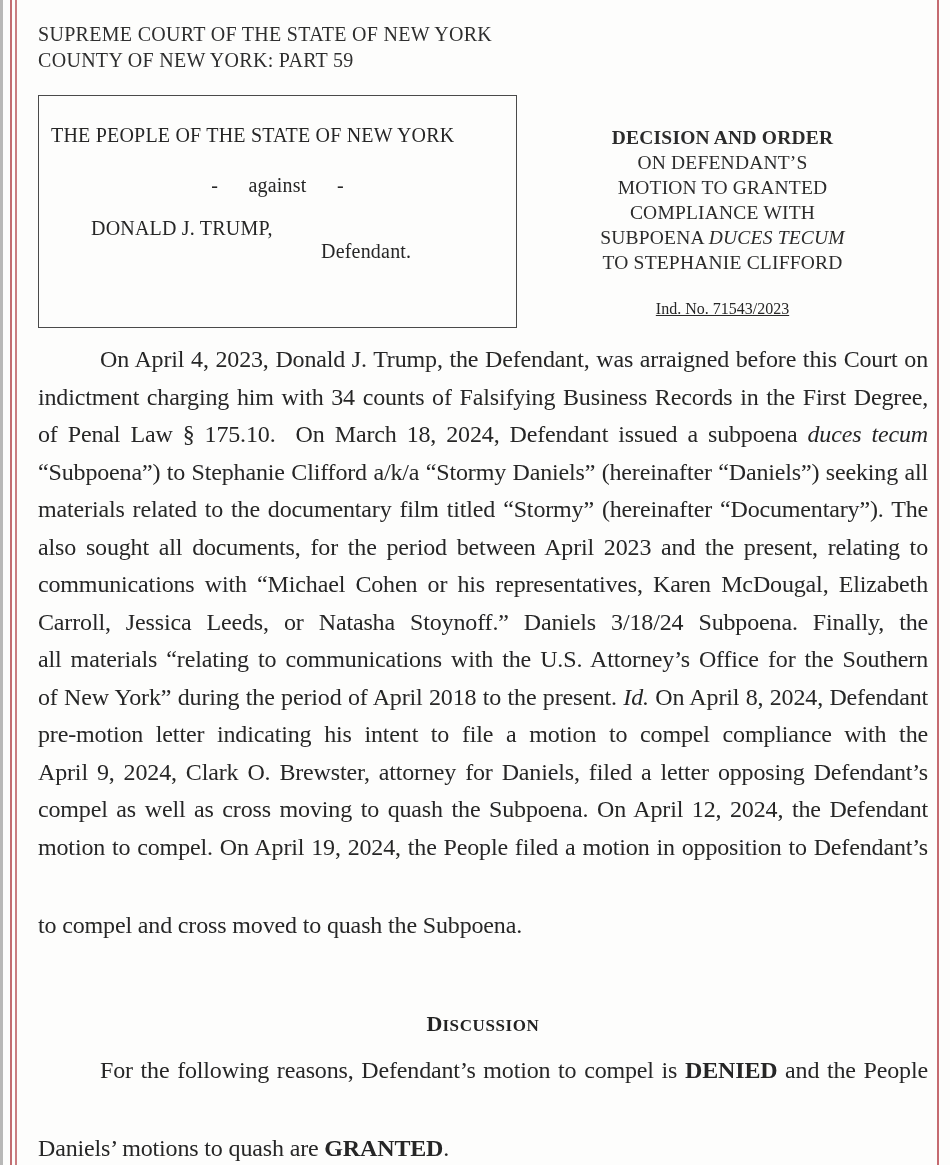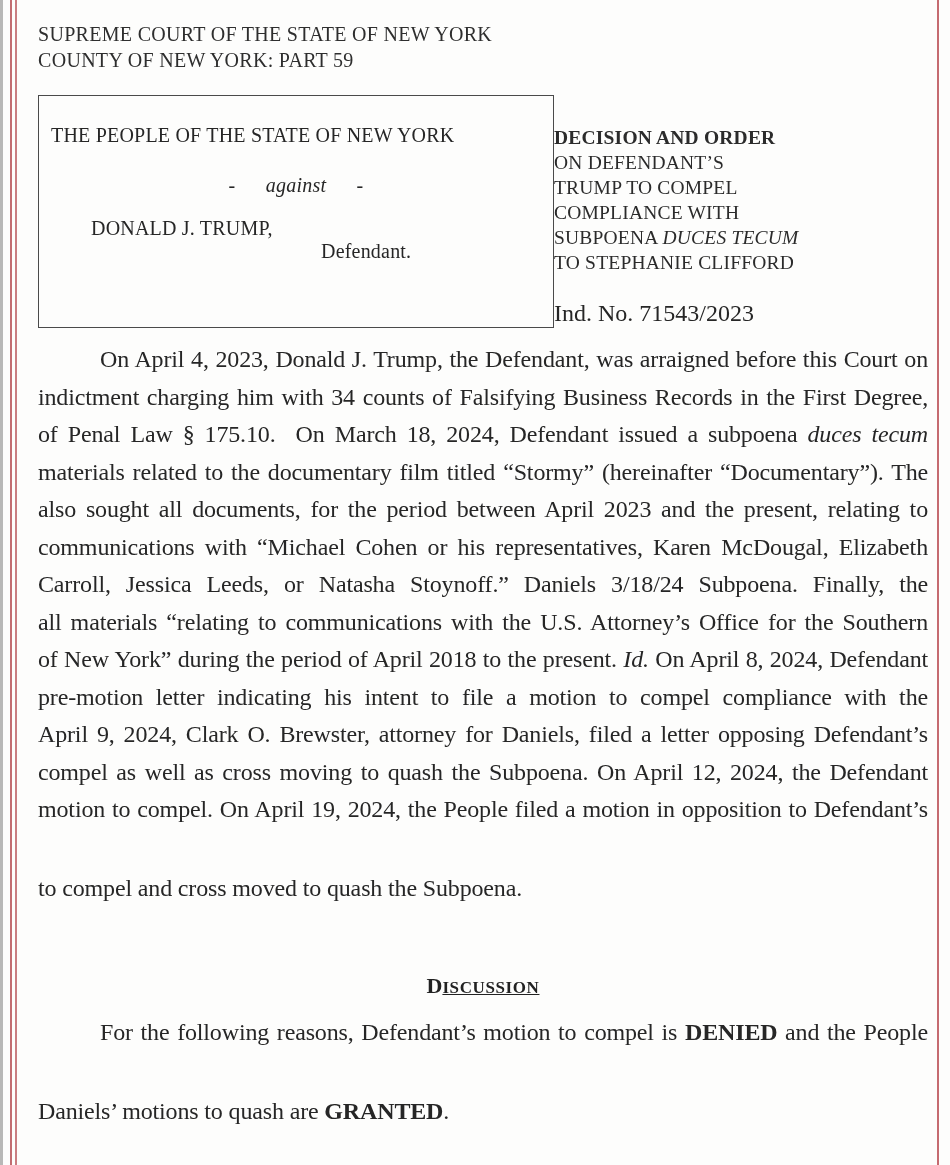--- a/index.html
+++ b/index.html
@@ -42,54 +42,55 @@
     letter-spacing: 0.3px;
     color: #2e2e2e;
   }
 
   .caption-section {
     margin-top: 22px;
     display: flex;
   }
   .caption-box {
     box-sizing: border-box;
-    width: 516px;
+    width: 479px;
     height: 233px;
     border: 1.6px solid #4a4a4a;
     padding: 28px 12px 0 12px;
     font-size: 20px;
     letter-spacing: 0.2px;
     flex: none;
   }
   .caption-against {
     margin-top: 27px;
     text-align: center;
-    font-style: italic;
   }
   .caption-defendant { margin-top: 20px; margin-left: 40px; }
   .caption-def-label {
     padding-left: 270px;
   }
 
   .title-col {
     flex: 1;
     padding-top: 30px;
+    text-align: center;
   }
   .order-title {
     font-size: 19.5px;
     line-height: 25px;
     letter-spacing: 0.2px;
     color: #2b2b2b;
   }
   .order-title .t-bold { font-weight: bold; }
   .i { font-style: italic; }
   .b { font-weight: bold; }
   .index-no {
     margin-top: 25px;
-    font-size: 24px;
+    font-size: 16px;
+    text-decoration: underline;
   }
 
   .judge-line {
     margin-top: 52px;
     font-size: 20.5px;
     line-height: 26px;
     letter-spacing: 0.2px;
   }
 
   .para {
@@ -110,21 +111,21 @@
 
   .discussion-heading {
     margin-top: 64px;
     height: 30px;
     line-height: 30px;
     text-align: center;
     font-weight: bold;
     color: #222;
   }
   .discussion-heading .dcap { font-size: 22px; }
-  .discussion-heading .dsmall { font-size: 17px; letter-spacing: 0.6px; text-decoration: underline; }
+  .discussion-heading .dsmall { font-size: 17px; letter-spacing: 0.6px; }
 </style>
 </head>
 <body>
 
 <div class="vline scan-edge"></div>
 <div class="vline left-rule-outer"></div>
 <div class="vline left-rule-inner"></div>
 <div class="vline right-rule"></div>
 
 <div class="content">
@@ -139,34 +140,35 @@
       <div>THE PEOPLE OF THE STATE OF NEW YORK</div>
       <div class="caption-against">-  against  -</div>
       <div class="caption-defendant">DONALD J. TRUMP,</div>
       <div class="caption-def-label">Defendant.</div>
     </div>
 
     <div class="title-col">
       <div class="order-title">
         <div class="t-bold">DECISION AND ORDER</div>
         <div>ON DEFENDANT’S</div>
-        <div>TRUMP TO COMPEL</div>
+        <div>MOTION TO GRANTED</div>
         <div>COMPLIANCE WITH</div>
         <div><span>SUBPOENA </span><span class="i">DUCES TECUM</span></div>
         <div>TO STEPHANIE CLIFFORD</div>
       </div>
       <div class="index-no">Ind. No. 71543/2023</div>
     </div>
   </div>
 
 
   <div class="para" id="para1">
       <div class="line indent"><span>On April 4, 2023, Donald J. Trump, the Defendant, was arraigned before this Court on an</span></div>
       <div class="line"><span>indictment charging him with 34 counts of Falsifying Business Records in the First Degree, in violation</span></div>
       <div class="line"><span>of Penal Law § 175.10.&nbsp; On March 18, 2024, Defendant issued a subpoena </span><span class="i">duces tecum</span><span> (hereinafter</span></div>
+      <div class="line"><span>“Subpoena”) to Stephanie Clifford a/k/a “Stormy Daniels” (hereinafter “Daniels”) seeking all</span></div>
       <div class="line"><span>materials related to the documentary film titled “Stormy” (hereinafter “Documentary”). The subpoena</span></div>
       <div class="line"><span>also sought all documents, for the period between April 2023 and the present, relating to</span></div>
       <div class="line"><span>communications with “Michael Cohen or his representatives, Karen McDougal, Elizabeth Jean</span></div>
       <div class="line"><span>Carroll, Jessica Leeds, or Natasha Stoynoff.” Daniels 3/18/24 Subpoena. Finally, the subpoena sought</span></div>
       <div class="line"><span>all materials “relating to communications with the U.S. Attorney’s Office for the Southern District</span></div>
       <div class="line"><span>of New York” during the period of April 2018 to the present. </span><span class="i">Id.</span><span> On April 8, 2024, Defendant filed a</span></div>
       <div class="line"><span>pre-motion letter indicating his intent to file a motion to compel compliance with the Subpoena. On</span></div>
       <div class="line"><span>April 9, 2024, Clark O. Brewster, attorney for Daniels, filed a letter opposing Defendant’s motion to</span></div>
       <div class="line"><span>compel as well as cross moving to quash the Subpoena. On April 12, 2024, the Defendant filed his</span></div>
       <div class="line"><span>motion to compel. On April 19, 2024, the People filed a motion in opposition to Defendant’s motion</span></div>

